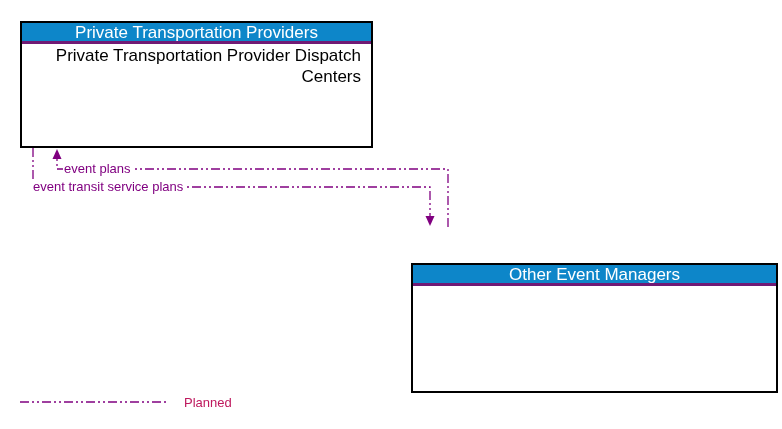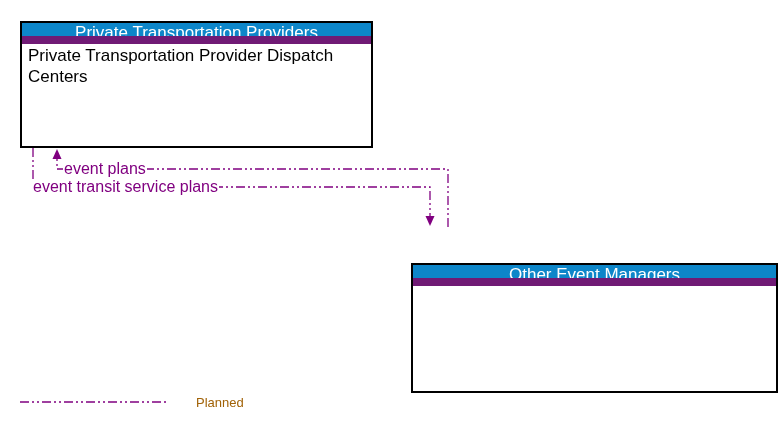--- a/index.html
+++ b/index.html
@@ -22,57 +22,57 @@
     background: #ffffff;
   }
   #box-private { left: 20px;  top: 21px;  width: 353px; height: 127px; }
   #box-other   { left: 411px; top: 227px; width: 367px; height: 130px; margin-top: 36px; }
   .entity-header {
     box-sizing: border-box;
     width: 100%;
     height: 21px;
     line-height: 19px;
     background: #0d86c9;
-    border-bottom: 8px solid #701a75;
+    border-bottom: 3px solid #701a75;
     color: #ffffff;
     font-size: 17px;
     text-align: center;
     white-space: nowrap;
     overflow: hidden;
   }
   .entity-body {
     padding: 1px 10px 0 6px;
     color: #000000;
     font-size: 17px;
     line-height: 21px;
-    text-align: left;
+    text-align: right;
   }
   svg.wires {
     position: absolute;
     left: 0; top: 0;
     width: 782px;
     height: 429px;
     pointer-events: none;
   }
   .flow-label {
     position: absolute;
     color: #800080;
     background: #ffffff;
-    font-size: 16px;
+    font-size: 13px;
     line-height: 14px;
     white-space: nowrap;
     padding: 0 1px;
   }
   #label-event-plans   { left: 63px; top: 162px; }
   #label-event-transit { left: 32px; top: 180px; }
   .legend-label {
     position: absolute;
-    left: 196px;
+    left: 184px;
     top: 395px;
-    color: #a16207;
+    color: #be185d;
     font-size: 13px;
     line-height: 15px;
     white-space: nowrap;
     text-align: right;
   }
 </style>
 </head>
 <body>
 
 <div class="stage">

